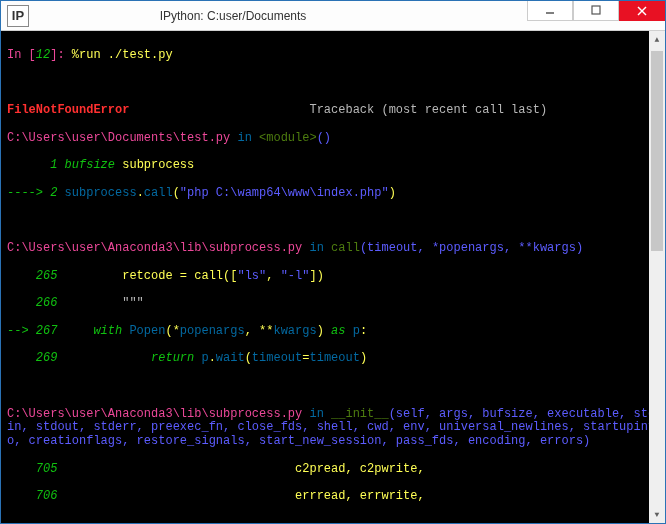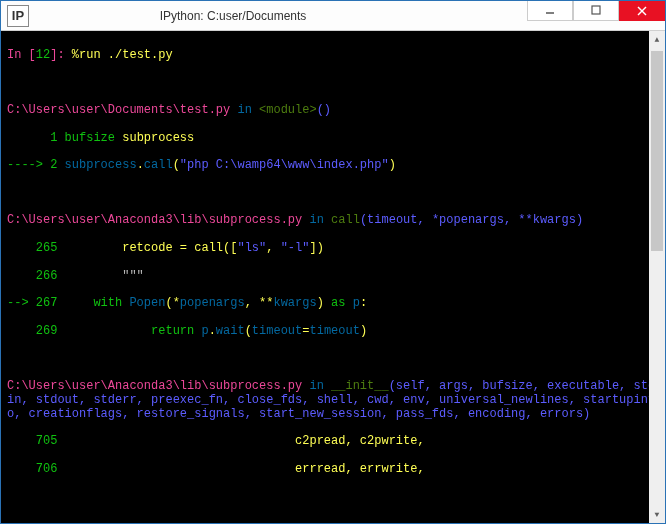--- a/index.html
+++ b/index.html
@@ -70,21 +70,21 @@
     padding: 4px 6px;
     height: calc(100% - 30px);
     overflow: hidden;
     line-height: 1.15;
     white-space: pre;
     position: relative;
   }
   .line { white-space: pre; }
 
   
-  .c-green   { color: #10c010; }
+  .c-green   { color: #10c010; font-style: italic; }
   .c-dgreen  { color: #ec4899; }
   .c-red     { color: #ff3030; font-weight: bold; }
   .c-yellow  { color: #ffff55; }
   .c-cyan    { color: #4d7c0f; text-align: right; }
   .c-blue    { color: #5c5cff; }
   .c-grey    { color: #b8b8b8; }
   .c-white   { color: #0369a1; }
 
   .scrollbar {
     position: absolute;
@@ -133,20 +133,21 @@
     <svg viewBox="0 0 10 10">
         <line x1="1" y1="1" x2="9" y2="9" stroke="#fff" stroke-width="1.5"></line>
         <line x1="9" y1="1" x2="1" y2="9" stroke="#fff" stroke-width="1.5"></line>
       </svg>
   </div>
 </div>
 
 <div class="terminal">
 <div class="line"><span class="c-dgreen">In [</span><span class="c-green">12</span><span class="c-dgreen">]: </span><span class="c-yellow">%run ./test.py</span></div>
 <div class="line"> </div>
+<div class="line"><span class="c-red">FileNotFoundError</span><span class="c-grey">                         </span><span class="c-grey">Traceback (most recent call last)</span></div>
 <div class="line"><span class="c-dgreen">C:\Users\user\Documents\test.py</span><span class="c-white"> in </span><span class="c-cyan">&lt;module&gt;</span><span class="c-blue">()</span></div>
 <div class="line"><span class="c-green">      1 </span><span class="c-green">bufsize</span><span class="c-yellow"> subprocess</span></div>
 <div class="line"><span class="c-green">----&gt; 2 </span><span class="c-white">subprocess</span><span class="c-yellow">.</span><span class="c-white">call</span><span class="c-yellow">(</span><span class="c-blue">"php C:\wamp64\www\index.php"</span><span class="c-yellow">)</span></div>
 <div class="line"> </div>
 <div class="line"><span class="c-dgreen">C:\Users\user\Anaconda3\lib\subprocess.py</span><span class="c-white"> in </span><span class="c-cyan">call</span><span class="c-blue">(timeout, *popenargs, **kwargs)</span></div>
 <div class="line"><span class="c-green">    265 </span><span class="c-yellow">        retcode </span><span class="c-yellow">=</span><span class="c-yellow"> call</span><span class="c-yellow">([</span><span class="c-blue">"ls"</span><span class="c-yellow">, </span><span class="c-blue">"-l"</span><span class="c-yellow">])</span></div>
 <div class="line"><span class="c-green">    266 </span><span class="c-grey">        """</span></div>
 <div class="line"><span class="c-green">--&gt; 267 </span><span class="c-green">    with</span><span class="c-white"> Popen</span><span class="c-yellow">(</span><span class="c-yellow">*</span><span class="c-white">popenargs</span><span class="c-yellow">, </span><span class="c-yellow">**</span><span class="c-white">kwargs</span><span class="c-yellow">)</span><span class="c-green"> as</span><span class="c-white"> p</span><span class="c-yellow">:</span></div>
 <div class="line"><span class="c-green">    269 </span><span class="c-green">            return</span><span class="c-white"> p</span><span class="c-yellow">.</span><span class="c-white">wait</span><span class="c-yellow">(</span><span class="c-white">timeout</span><span class="c-yellow">=</span><span class="c-white">timeout</span><span class="c-yellow">)</span></div>
 <div class="line"> </div>

